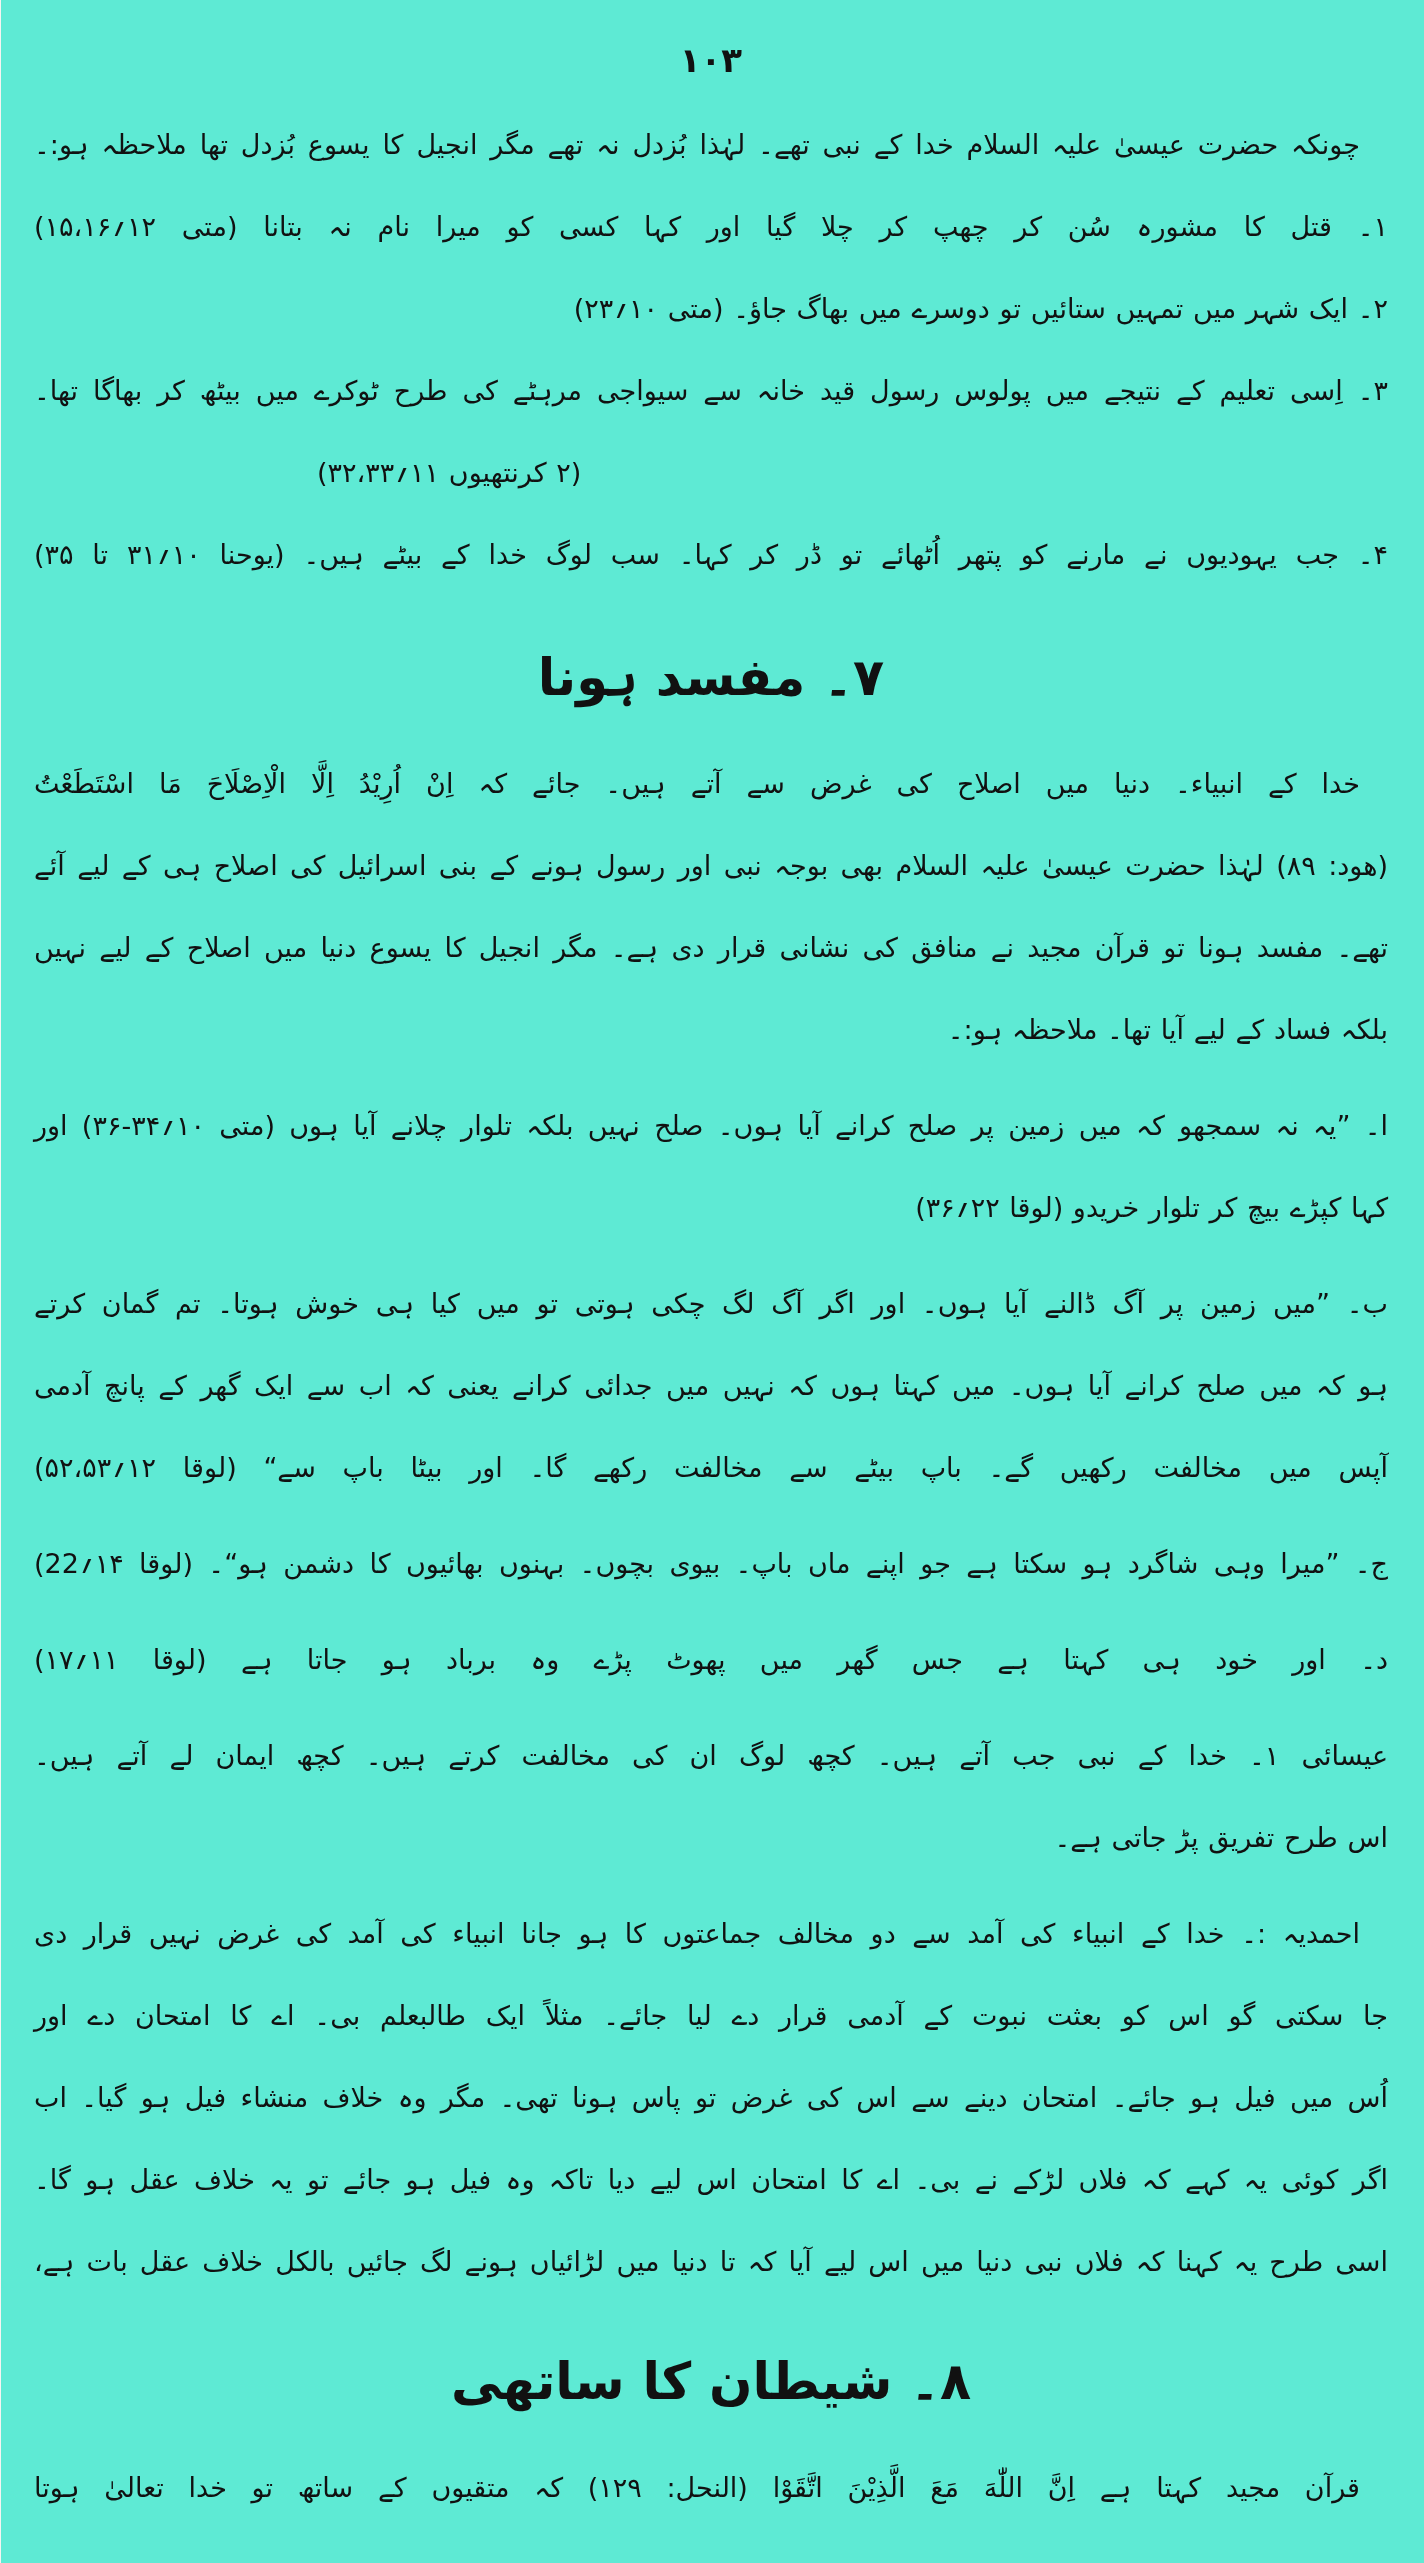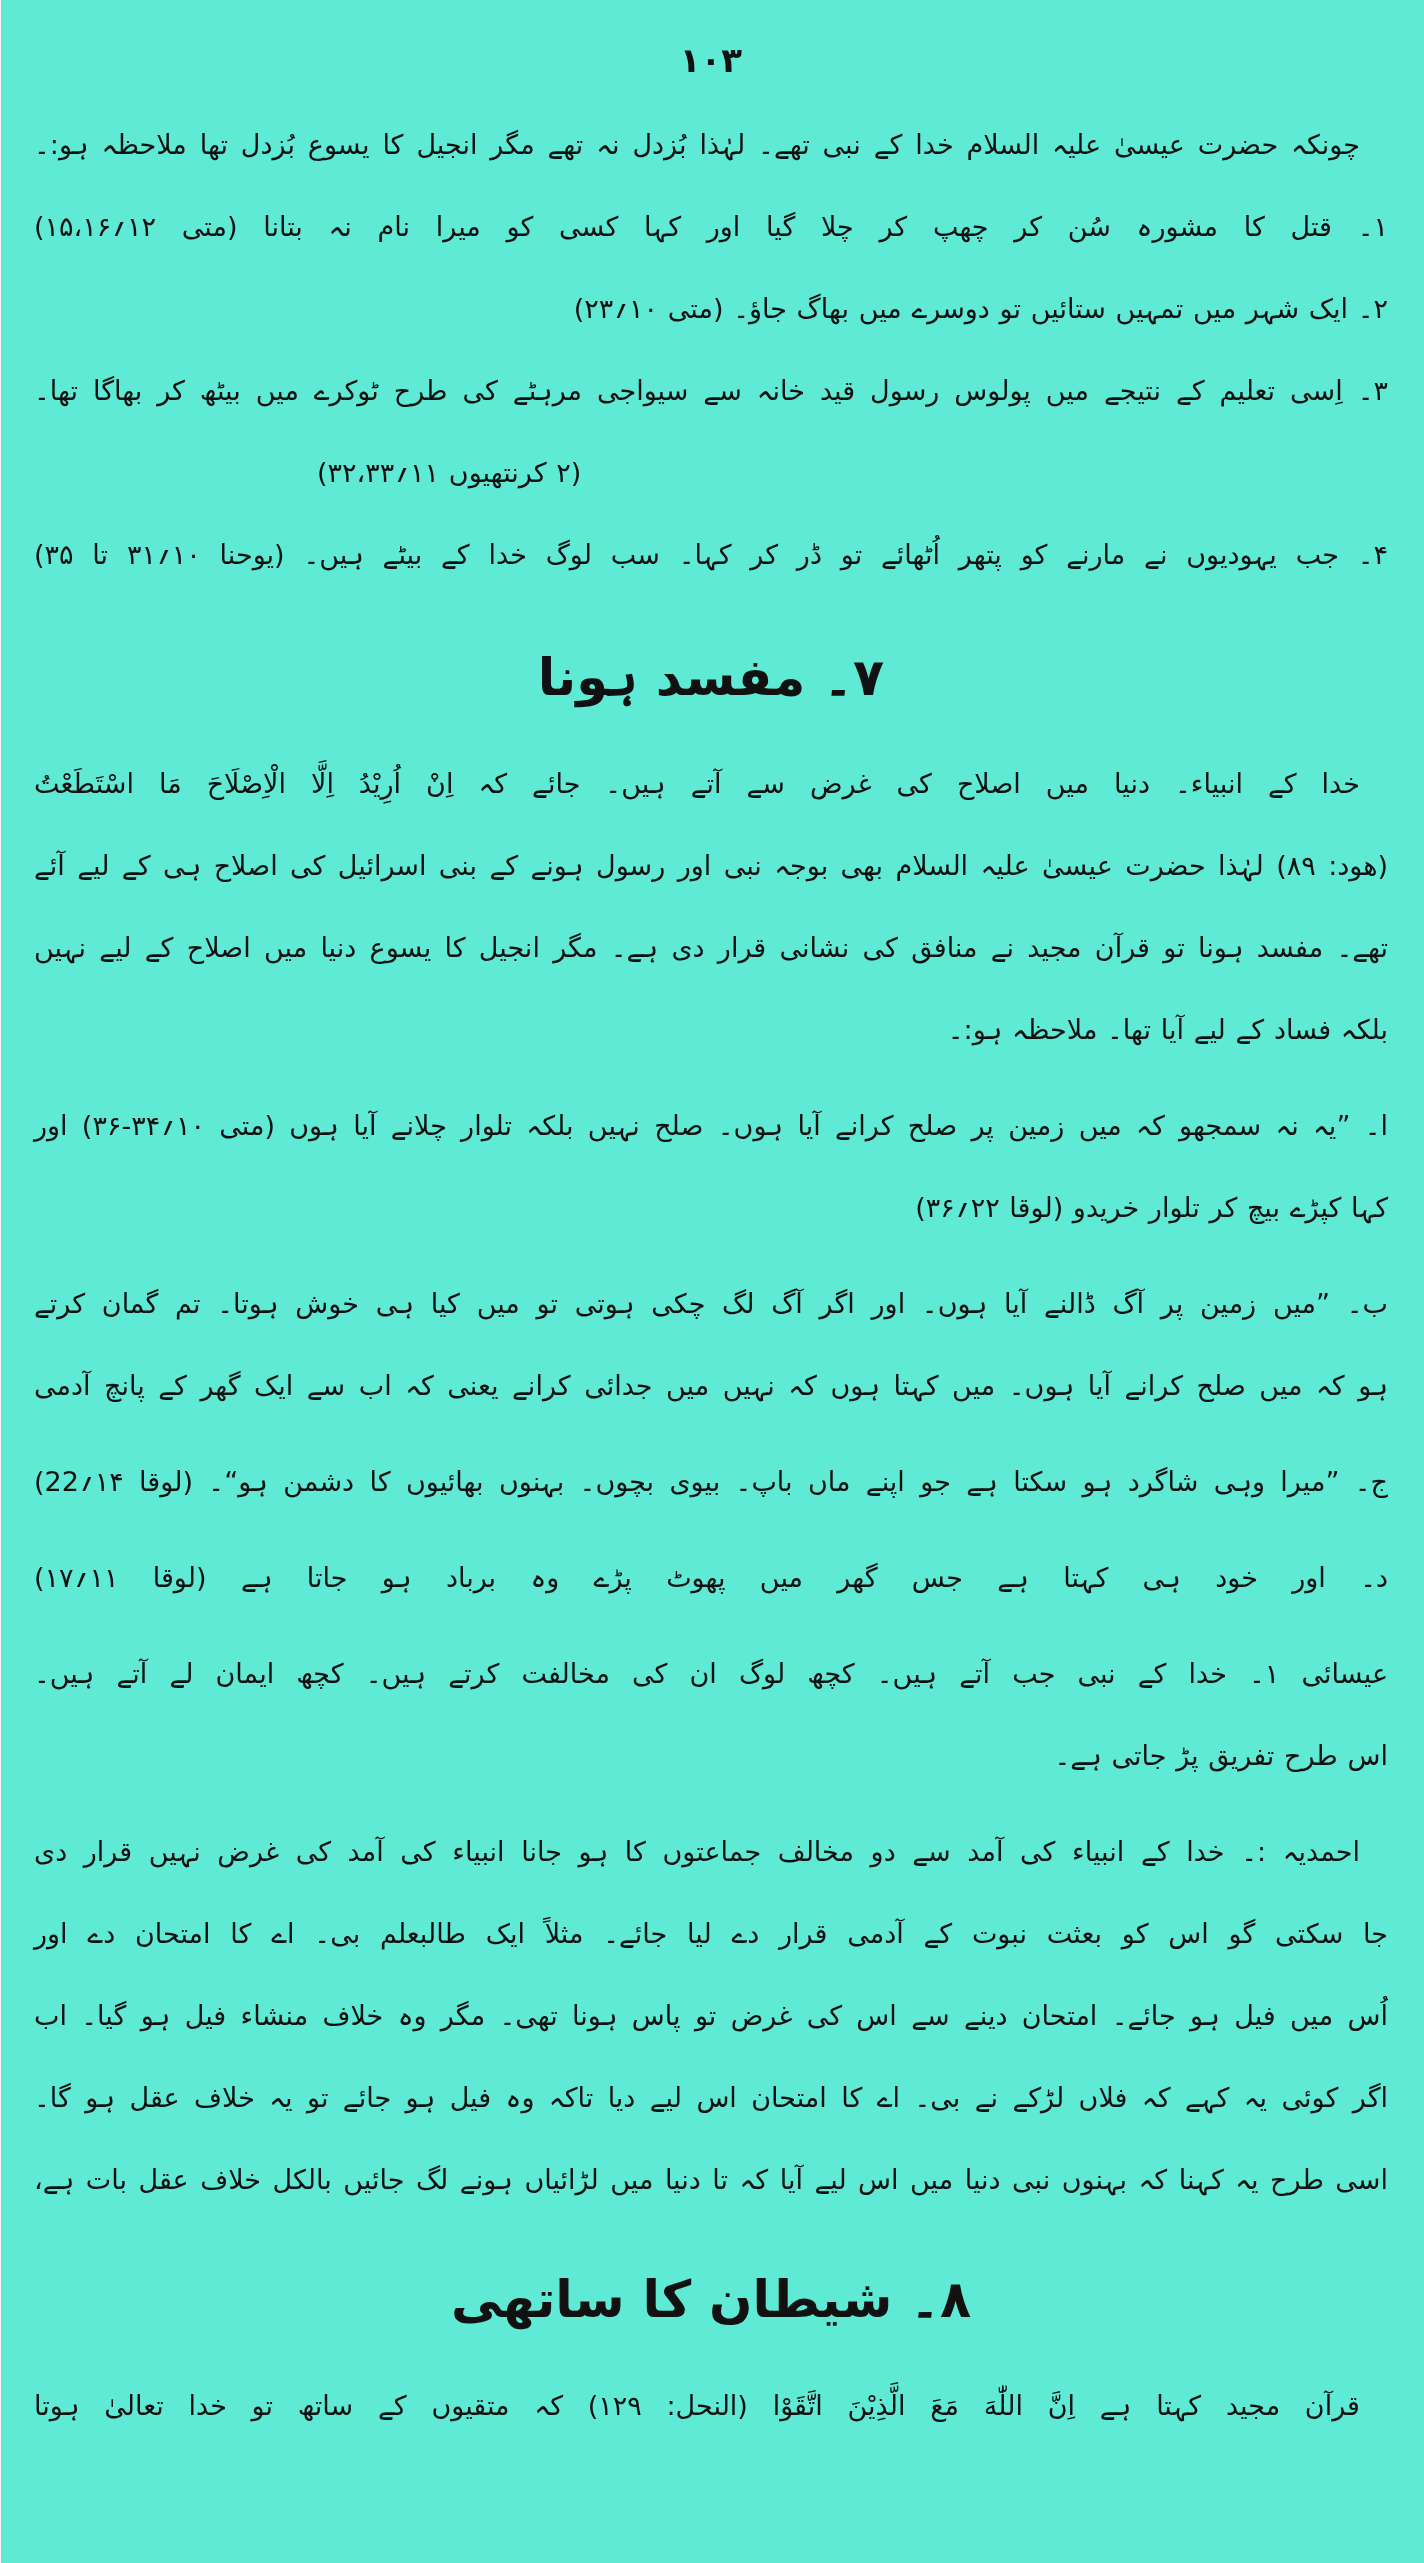--- a/index.html
+++ b/index.html
@@ -77,39 +77,40 @@
     <div class="line">بلکہ فساد کے لیے آیا تھا۔ ملاحظہ ہو:۔</div>
   </div>
 
   <div class="block">
     <div class="line j">ا۔ ”یہ نہ سمجھو کہ میں زمین پر صلح کرانے آیا ہوں۔ صلح نہیں بلکہ تلوار چلانے آیا ہوں (متی ۱۰؍۳۴-۳۶) اور</div>
     <div class="line">کہا کپڑے بیچ کر تلوار خریدو (لوقا ۲۲؍۳۶)</div>
   </div>
   <div class="block">
     <div class="line j">ب۔ ”میں زمین پر آگ ڈالنے آیا ہوں۔ اور اگر آگ لگ چکی ہوتی تو میں کیا ہی خوش ہوتا۔ تم گمان کرتے</div>
     <div class="line j">ہو کہ میں صلح کرانے آیا ہوں۔ میں کہتا ہوں کہ نہیں میں جدائی کرانے یعنی کہ اب سے ایک گھر کے پانچ آدمی</div>
+    <div class="line j">آپس میں مخالفت رکھیں گے۔ باپ بیٹے سے مخالفت رکھے گا۔ اور بیٹا باپ سے“ (لوقا ۱۲؍۵۲،۵۳)</div>
   </div>
   <div class="block">
     <div class="line j">ج۔ ”میرا وہی شاگرد ہو سکتا ہے جو اپنے ماں باپ۔ بیوی بچوں۔ بہنوں بھائیوں کا دشمن ہو“۔ (لوقا ۱۴؍22)</div>
   </div>
   <div class="block">
     <div class="line j">د۔ اور خود ہی کہتا ہے جس گھر میں پھوٹ پڑے وہ برباد ہو جاتا ہے (لوقا ۱۱؍۱۷)</div>
   </div>
 
   <div class="block">
     <div class="line j">عیسائی ۱۔ خدا کے نبی جب آتے ہیں۔ کچھ لوگ ان کی مخالفت کرتے ہیں۔ کچھ ایمان لے آتے ہیں۔</div>
     <div class="line">اس طرح تفریق پڑ جاتی ہے۔</div>
   </div>
 
   <div class="block">
     <div class="line ind j">احمدیہ :۔ خدا کے انبیاء کی آمد سے دو مخالف جماعتوں کا ہو جانا انبیاء کی آمد کی غرض نہیں قرار دی</div>
     <div class="line j">جا سکتی گو اس کو بعثت نبوت کے آدمی قرار دے لیا جائے۔ مثلاً ایک طالبعلم بی۔ اے کا امتحان دے اور</div>
     <div class="line j">اُس میں فیل ہو جائے۔ امتحان دینے سے اس کی غرض تو پاس ہونا تھی۔ مگر وہ خلاف منشاء فیل ہو گیا۔ اب</div>
     <div class="line j">اگر کوئی یہ کہے کہ فلاں لڑکے نے بی۔ اے کا امتحان اس لیے دیا تاکہ وہ فیل ہو جائے تو یہ خلاف عقل ہو گا۔</div>
-    <div class="line j">اسی طرح یہ کہنا کہ بہنوں نبی دنیا میں اس لیے آیا کہ تا دنیا میں لڑائیاں ہونے لگ جائیں بالکل خلاف عقل بات ہے،</div>
+    <div class="line j">اسی طرح یہ کہنا کہ فلاں نبی دنیا میں اس لیے آیا کہ تا دنیا میں لڑائیاں ہونے لگ جائیں بالکل خلاف عقل بات ہے،</div>
   </div>
 
   <div class="heading">۸۔ شیطان کا ساتھی</div>
 
   <div class="block">
     <div class="line ind j">قرآن مجید کہتا ہے اِنَّ اللّٰهَ مَعَ الَّذِیْنَ اتَّقَوْا (النحل: ۱۲۹) کہ متقیوں کے ساتھ تو خدا تعالیٰ ہوتا</div>
   </div>
 
 </div>
 

